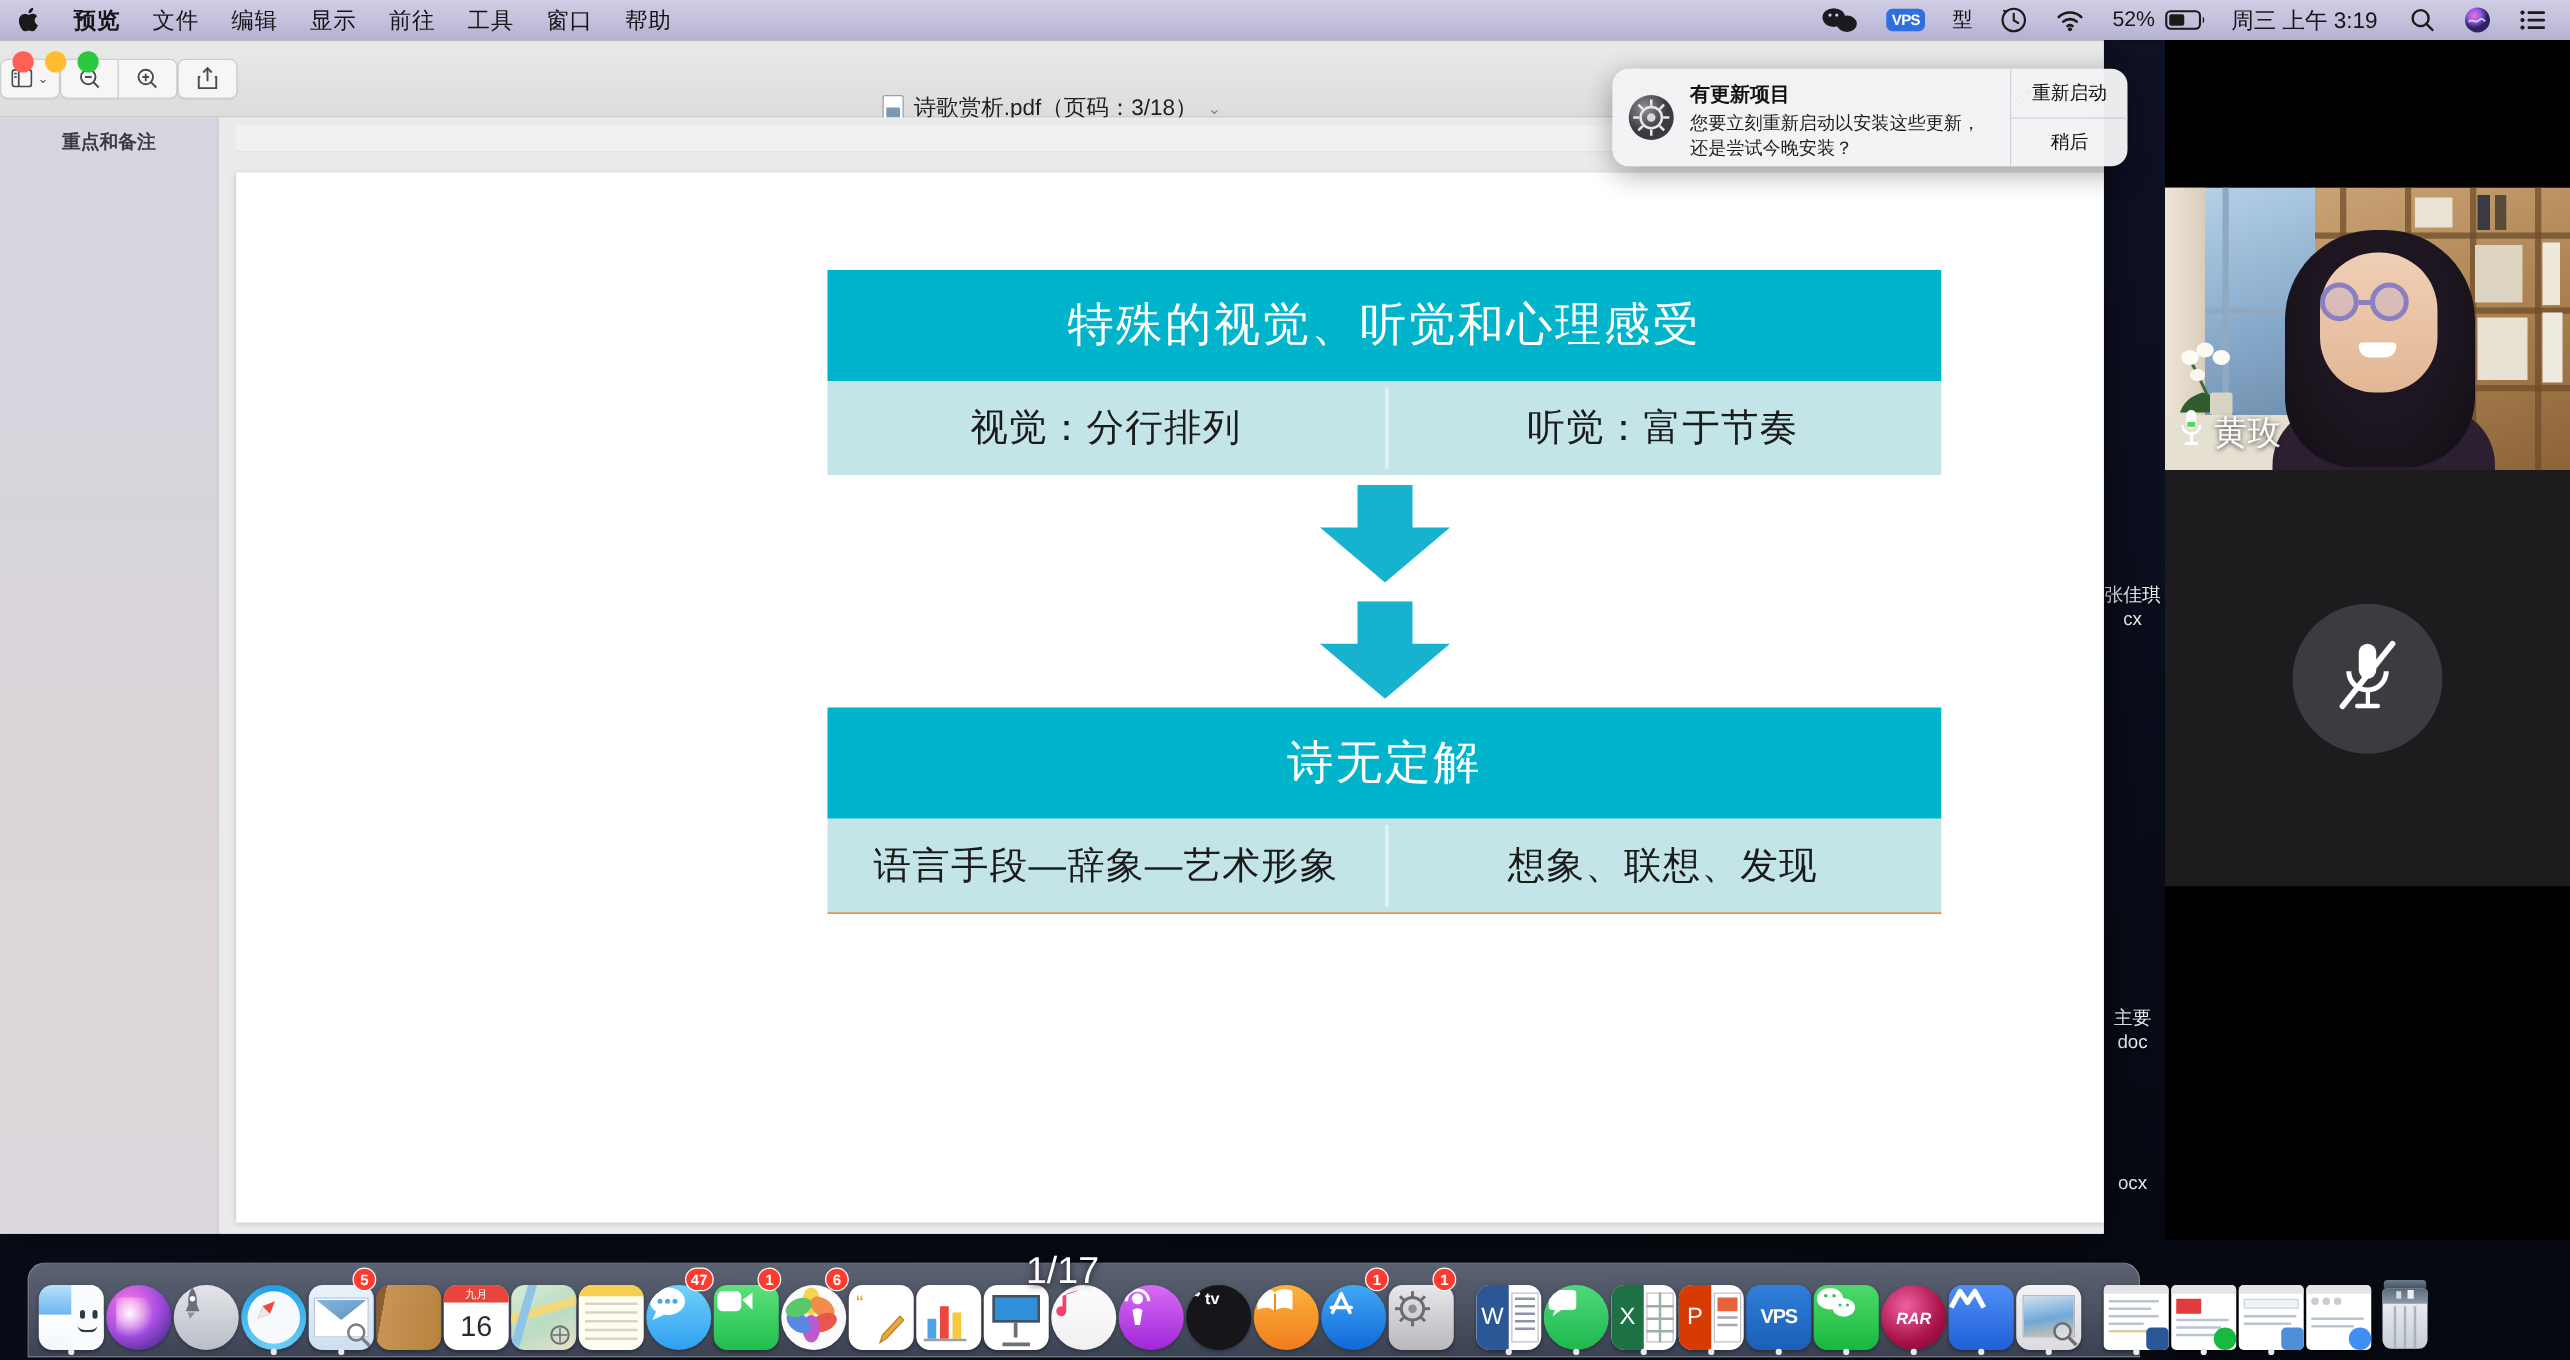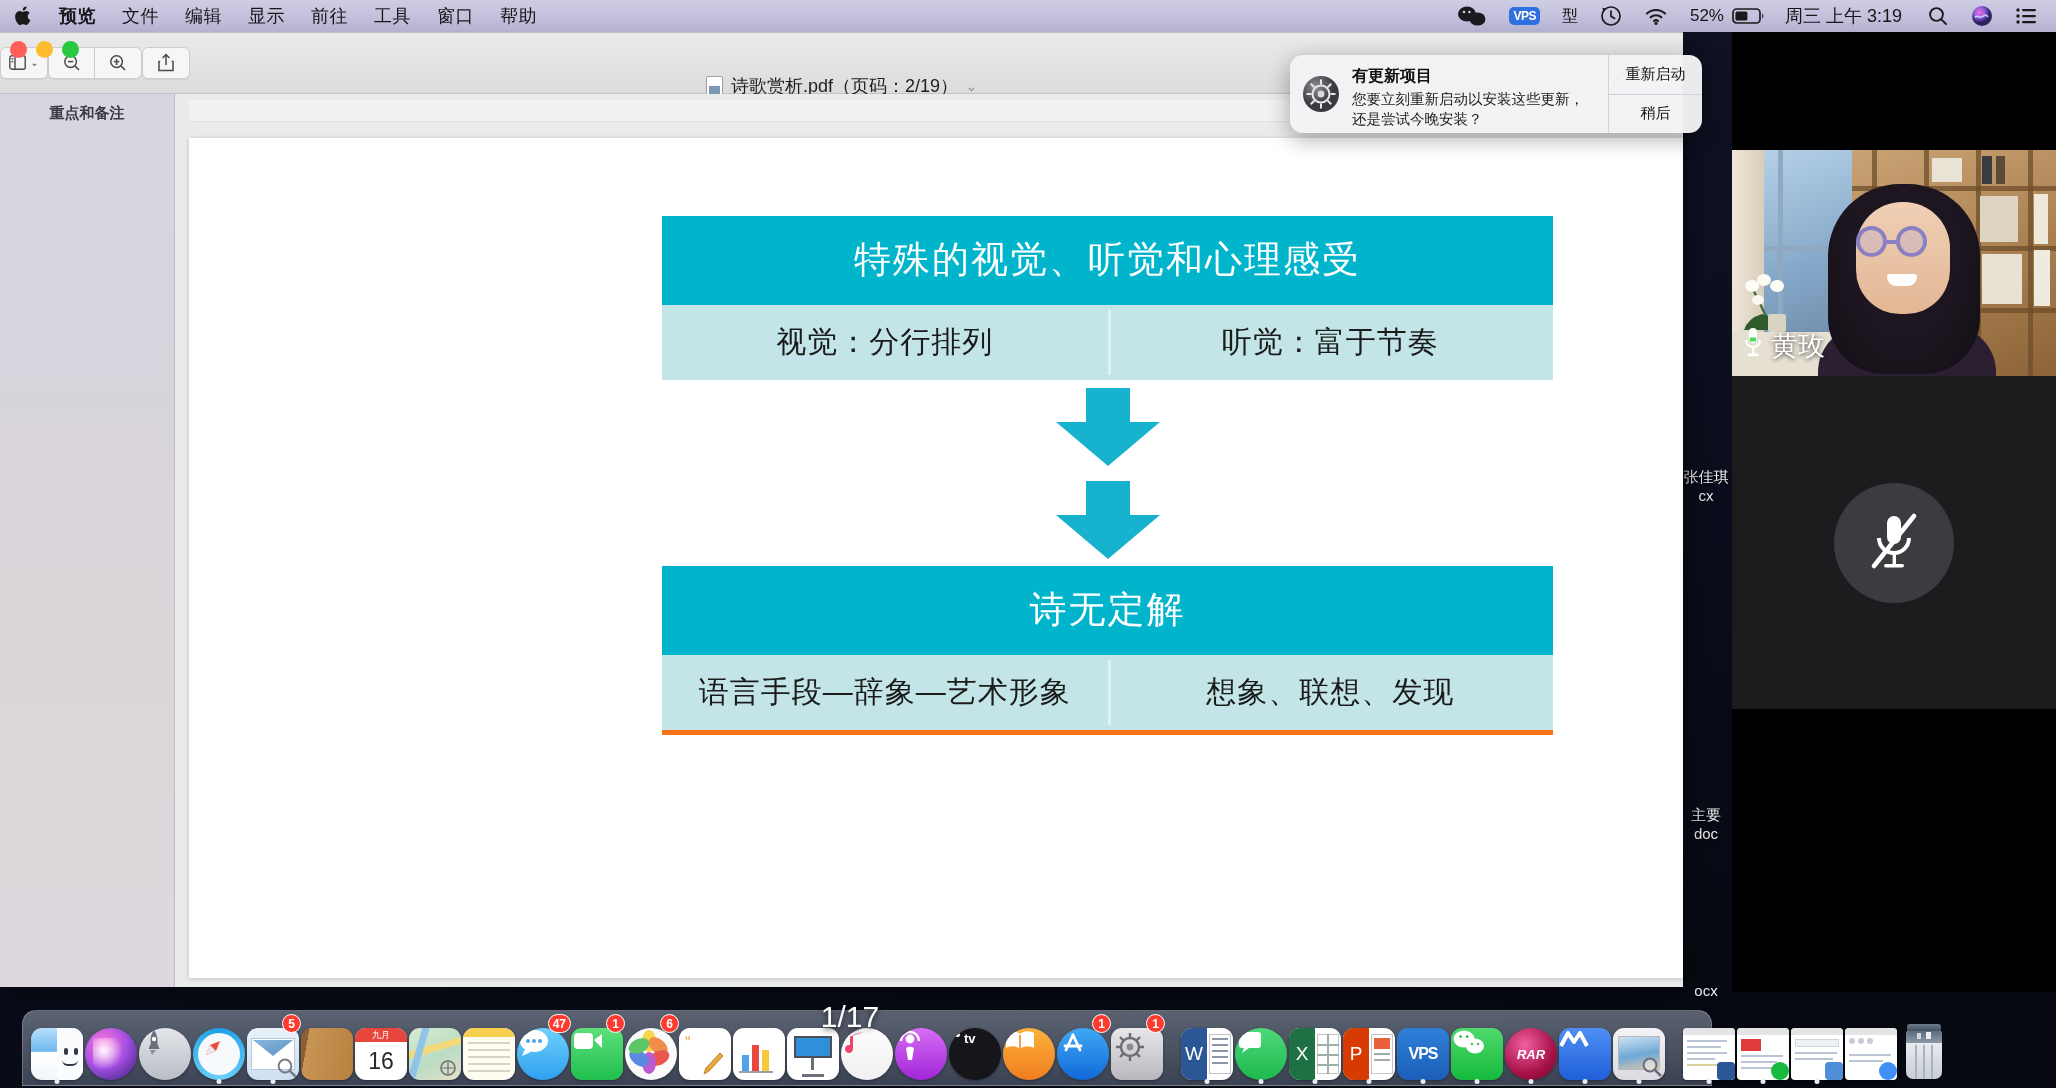--- a/index.html
+++ b/index.html
@@ -108,21 +108,21 @@
   .stack { position:absolute; left:473px; top:78px; width:891px; }
   .blk { width:891px; }
   .blk-head {
     background:#00b4cc; color:#fff; text-align:center;
     font-size:37px; letter-spacing:2px; padding:19px 0 20px;
   }
   .blk-sub {
     background:#c3e5e8; color:#1b1b1b; display:flex; font-size:30px;
     padding:17px 0; letter-spacing:1px;
   }
-  .blk-sub.last { border-bottom:5px solid #f97316; }
+  .blk-sub.last { border-bottom:1px solid #f97316; }
   .blk-sub .cell { flex:1; text-align:center; position:relative; }
   .blk-sub .cell + .cell:before {
     content:""; position:absolute; left:0; top:-12px; bottom:-12px; width:3px; background:#dff1f2;
   }
   .arrow { height:93px; display:flex; align-items:center; justify-content:center; }
   .arrow svg { display:block; }
   #vtile {
     position:absolute; right:0px; top:0px; width:324px; height:226px; overflow:hidden;
     background:#120f1c;
   }
@@ -208,21 +208,21 @@
 <div id="screen">
 
   <div class="desk-file" style="left:1646px; top:468px; width:120px;">
     <div>张佳琪</div>
     <div>cx</div>
   </div>
   <div class="desk-file" style="left:1646px; top:806px; width:120px;">
     <div>主要</div>
     <div>doc</div>
   </div>
-  <div class="desk-file" style="left:1646px; top:938px; width:120px;margin-top:44px;">
+  <div class="desk-file" style="left:1646px; top:938px; width:120px;">
     <div>ocx</div>
   </div>
 
   <div id="menubar">
     <div class="apple">
       <svg width="19" height="22" viewBox="0 0 19 22">
           <path fill="#1a1a1a" d="M13.6 11.6c0-2.4 2-3.6 2.1-3.7-1.1-1.7-2.9-1.9-3.5-1.9-1.5-.1-2.8.9-3.5.9-.7 0-1.8-.9-3-.8-1.6.02-3 .93-3.8 2.37-1.6 2.8-.4 7 1.2 9.3.8 1.1 1.7 2.4 3 2.3 1.2-.05 1.6-.77 3-.77 1.4 0 1.8.76 3 .74 1.3-.02 2.1-1.2 2.9-2.3.9-1.3 1.3-2.6 1.3-2.7-.03-.01-2.5-.96-2.5-3.8zM11.6 4.2c.65-.8 1.1-1.9.97-3-.95.04-2.1.63-2.8 1.42-.6.7-1.1 1.83-.95 2.9 1.06.08 2.14-.54 2.78-1.32z"></path>
         </svg>
     </div>
     <div class="mi app">预览</div>
@@ -347,21 +347,21 @@
       <div class="tb-btn tb-share">
         <svg width="18" height="19" viewBox="0 0 18 19">
             <path d="M9 1.5 L9 12" stroke="#4a4a4a" stroke-width="1.5"></path>
             <path d="M5.6 5 L9 1.5 L12.4 5" fill="none" stroke="#4a4a4a" stroke-width="1.5"></path>
             <path d="M3.2 8.5 H2 v9 h14 v-9 h-1.2" fill="none" stroke="#4a4a4a" stroke-width="1.5"></path>
           </svg>
       </div>
 
       <div class="doc-title">
         <span class="pdf-mini"></span>
-        <span>诗歌赏析.pdf（页码：2/19）</span>
+        <span>诗歌赏析.pdf（页码：3/18）</span>
         <span class="chev">⌄</span>
       </div>
 
       <div class="tb-right">
         <div class="tb-pen">
           <svg width="18" height="18" viewBox="0 0 18 18">
               <path d="M3 15 L4.4 11.3 L12.8 2.9 L15.1 5.2 L6.7 13.6 Z" fill="none" stroke="#4a4a4a" stroke-width="1.4"></path>
             </svg>
         </div>
         <div class="tb-pend">⌄</div>

